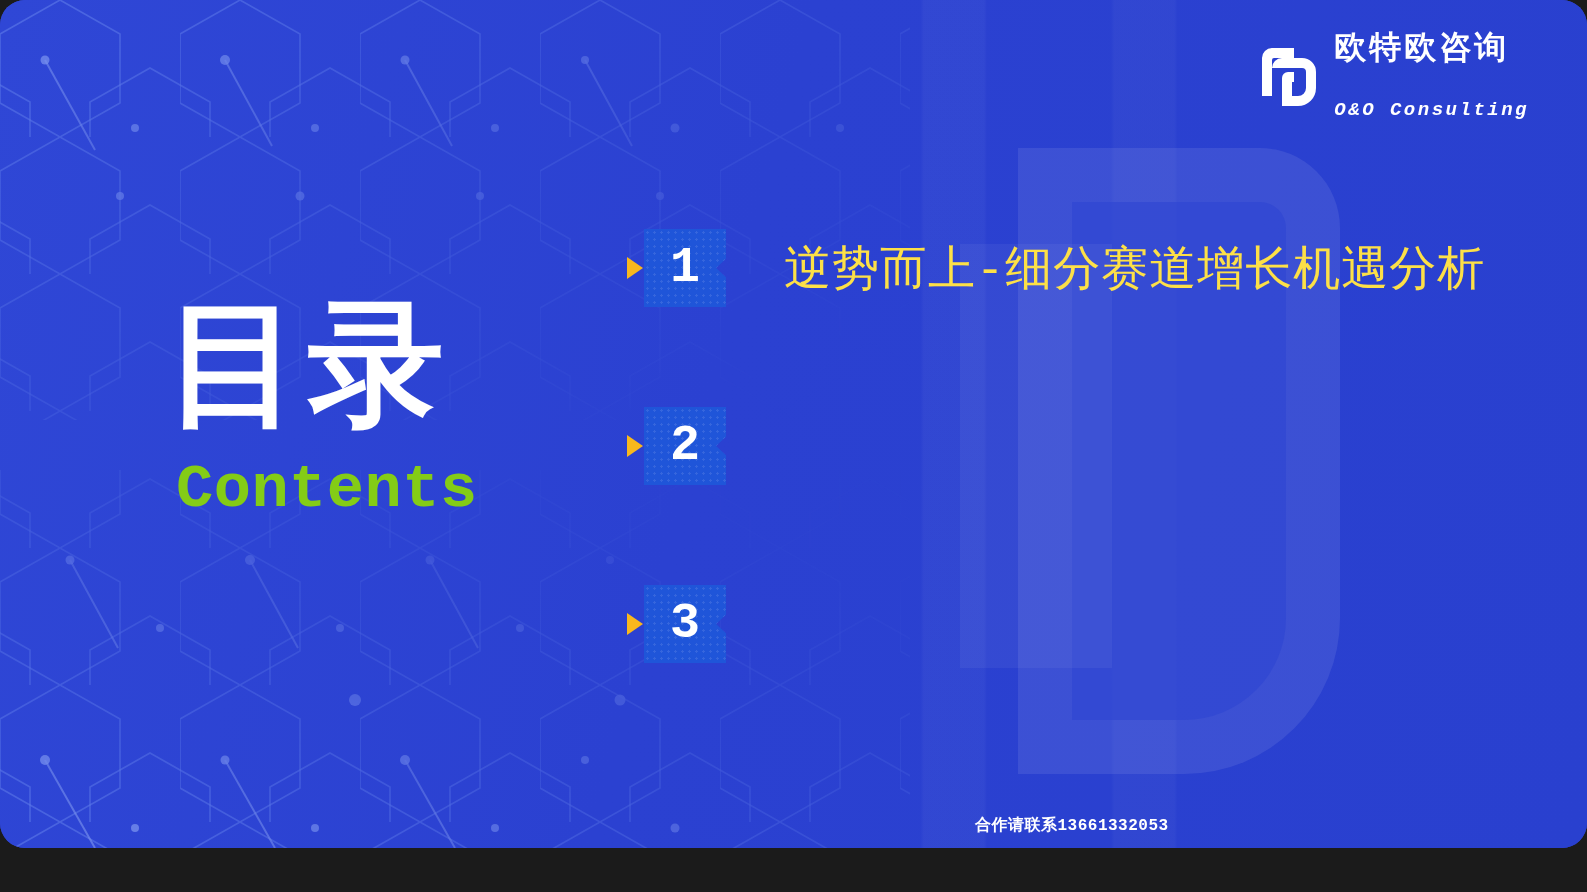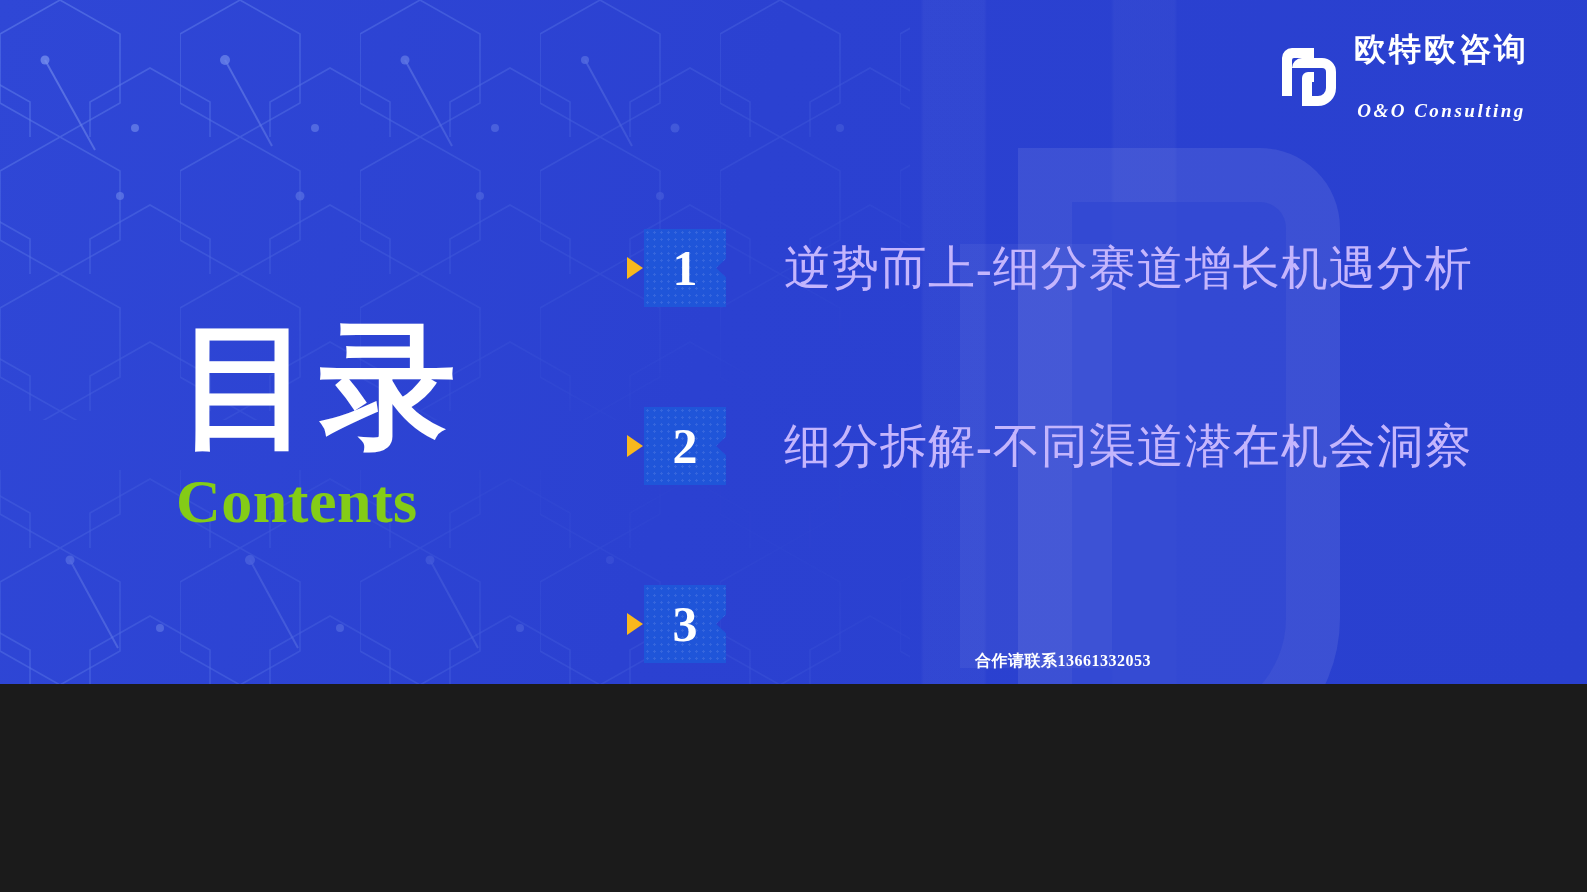--- a/index.html
+++ b/index.html
@@ -3,25 +3,26 @@
 <meta charset="utf-8">
 <style>
   html, body {
     margin: 0;
     padding: 0;
     background: #1b1b1b;
   }
   .slide {
     position: relative;
     width: 1587px;
-    height: 684px;
+    height: 848px;
     overflow: hidden;
     background: #2c43d2;
-    font-family: Liberation Serif, serif;
+    font-family: Liberation Mono, monospace;
     user-select: none;
+    border-radius: 25px;
   }
 
   
   .bg-base {
     position: absolute;
     inset: 0;
     background: linear-gradient(105deg, #2f47d6 0%, #2b41d1 45%, #2940cf 100%);
   }
   .bg-hex {
     position: absolute;
@@ -84,21 +85,21 @@
     left: 166px;
     top: 306px;
     width: 420px;
   }
   .title-cn {
     font-size: 136px;
     font-weight: 700;
     color: #ffffff;
     line-height: 1.02;
     letter-spacing: 6px;
-    margin: 12px;
+    margin: 0;
   }
   .title-en {
     font-size: 62px;
     font-weight: 700;
     color: #84cc16;
     line-height: 1.05;
     letter-spacing: 0.5px;
     margin: 12px 0 0 10px;
   }
 
@@ -154,21 +155,21 @@
     z-index: 2;
     font-size: 50px;
     font-weight: 700;
     color: #ffffff;
     line-height: 1;
   }
   .toc-label {
     margin-left: 58px;
     font-size: 47px;
     font-weight: 500;
-    color: #c4b5fd;
+    color: #fde047;
     letter-spacing: 1px;
     white-space: nowrap;
   }
 
   
   .footer {
     position: absolute;
     left: 975px;
     bottom: 12px;
     display: flex;
@@ -313,21 +314,20 @@
         <span class="toc-num">1</span>
       </div>
       <div class="toc-label">逆势而上-细分赛道增长机遇分析</div>
     </div>
 
     <div class="toc-item">
       <span class="toc-marker"></span>
       <div class="toc-badge">
         <span class="toc-num">2</span>
       </div>
-      <div class="toc-label">细分拆解-不同渠道潜在机会洞察</div>
     </div>
 
     <div class="toc-item">
       <span class="toc-marker"></span>
       <div class="toc-badge">
         <span class="toc-num">3</span>
       </div>
     </div>
 
   </div>

